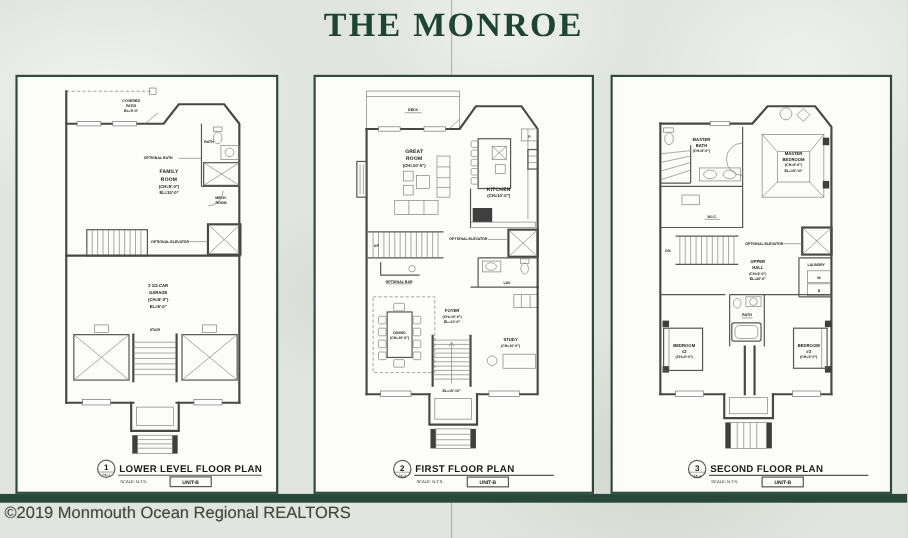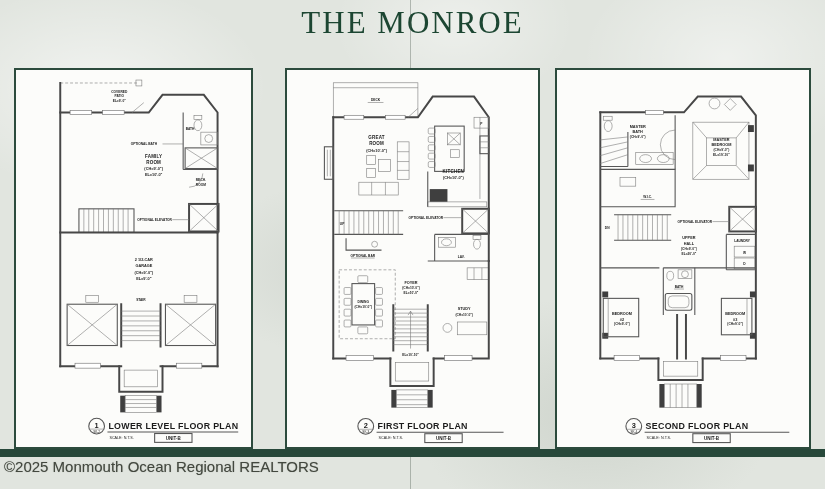--- a/index.html
+++ b/index.html
@@ -7,21 +7,21 @@
     font-family:"Liberation Sans",sans-serif;
     background-color:#e1e5df;
     background-image:
       radial-gradient(ellipse 260px 160px at 12% 18%, rgba(255,255,255,.55), transparent 65%),
       radial-gradient(ellipse 300px 200px at 72% 85%, rgba(186,194,184,.45), transparent 60%),
       radial-gradient(ellipse 240px 170px at 88% 12%, rgba(255,255,255,.45), transparent 60%),
       radial-gradient(ellipse 230px 150px at 42% 55%, rgba(182,190,181,.35), transparent 60%),
       radial-gradient(ellipse 200px 140px at 55% 5%, rgba(255,255,255,.4), transparent 60%);}
   .main-title{position:absolute;top:5px;left:0;width:100%;text-align:center;
     font-family:"Liberation Serif",serif;font-size:31px;letter-spacing:2px;
-    color:#1c4632;font-weight:400;}
+    color:#1c4632;font-weight:700;}
   .seam{position:absolute;left:410px;top:0;width:1px;height:100%;background:rgba(70,82,72,.35);}
   .panel{position:absolute;top:68px;background:#fcfcfa;border:2px solid #2c4b3d;box-sizing:border-box;}
   .p1{left:14px;width:239px;height:381px;}
   .p2{left:285px;width:255px;height:381px;}
   .p3{left:555px;width:256px;height:381px;}
   .band{position:absolute;left:0;top:449px;width:825px;height:8px;background:#27483a;}
   .copyright{position:absolute;left:4px;top:458px;font-size:15px;color:#43483f;
     text-shadow:0 0 1px rgba(67,72,63,.4);}
   svg{display:block;width:100%;height:100%;}
   .w{stroke:#474747;stroke-width:2;fill:none;stroke-linecap:square;}
@@ -401,15 +401,15 @@
       <text class="tb-title" x="90" y="364">SECOND FLOOR PLAN</text>
       <path class="w1" d="M89,367 H236"></path>
       <text class="tb-scale" x="91" y="374">SCALE: N.T.S.</text>
       <rect class="w1" x="138" y="368.5" width="38" height="9" fill="#ffffff"></rect>
       <text class="tb-unit" x="157" y="375">UNIT-B</text>
     </g>
   </svg>
   </div>
 
   <div class="band"></div>
-  <div class="copyright">©2025 Monmouth Ocean Regional REALTORS</div>
+  <div class="copyright">©2019 Monmouth Ocean Regional REALTORS</div>
 
 </div>
 
 </body></html>

